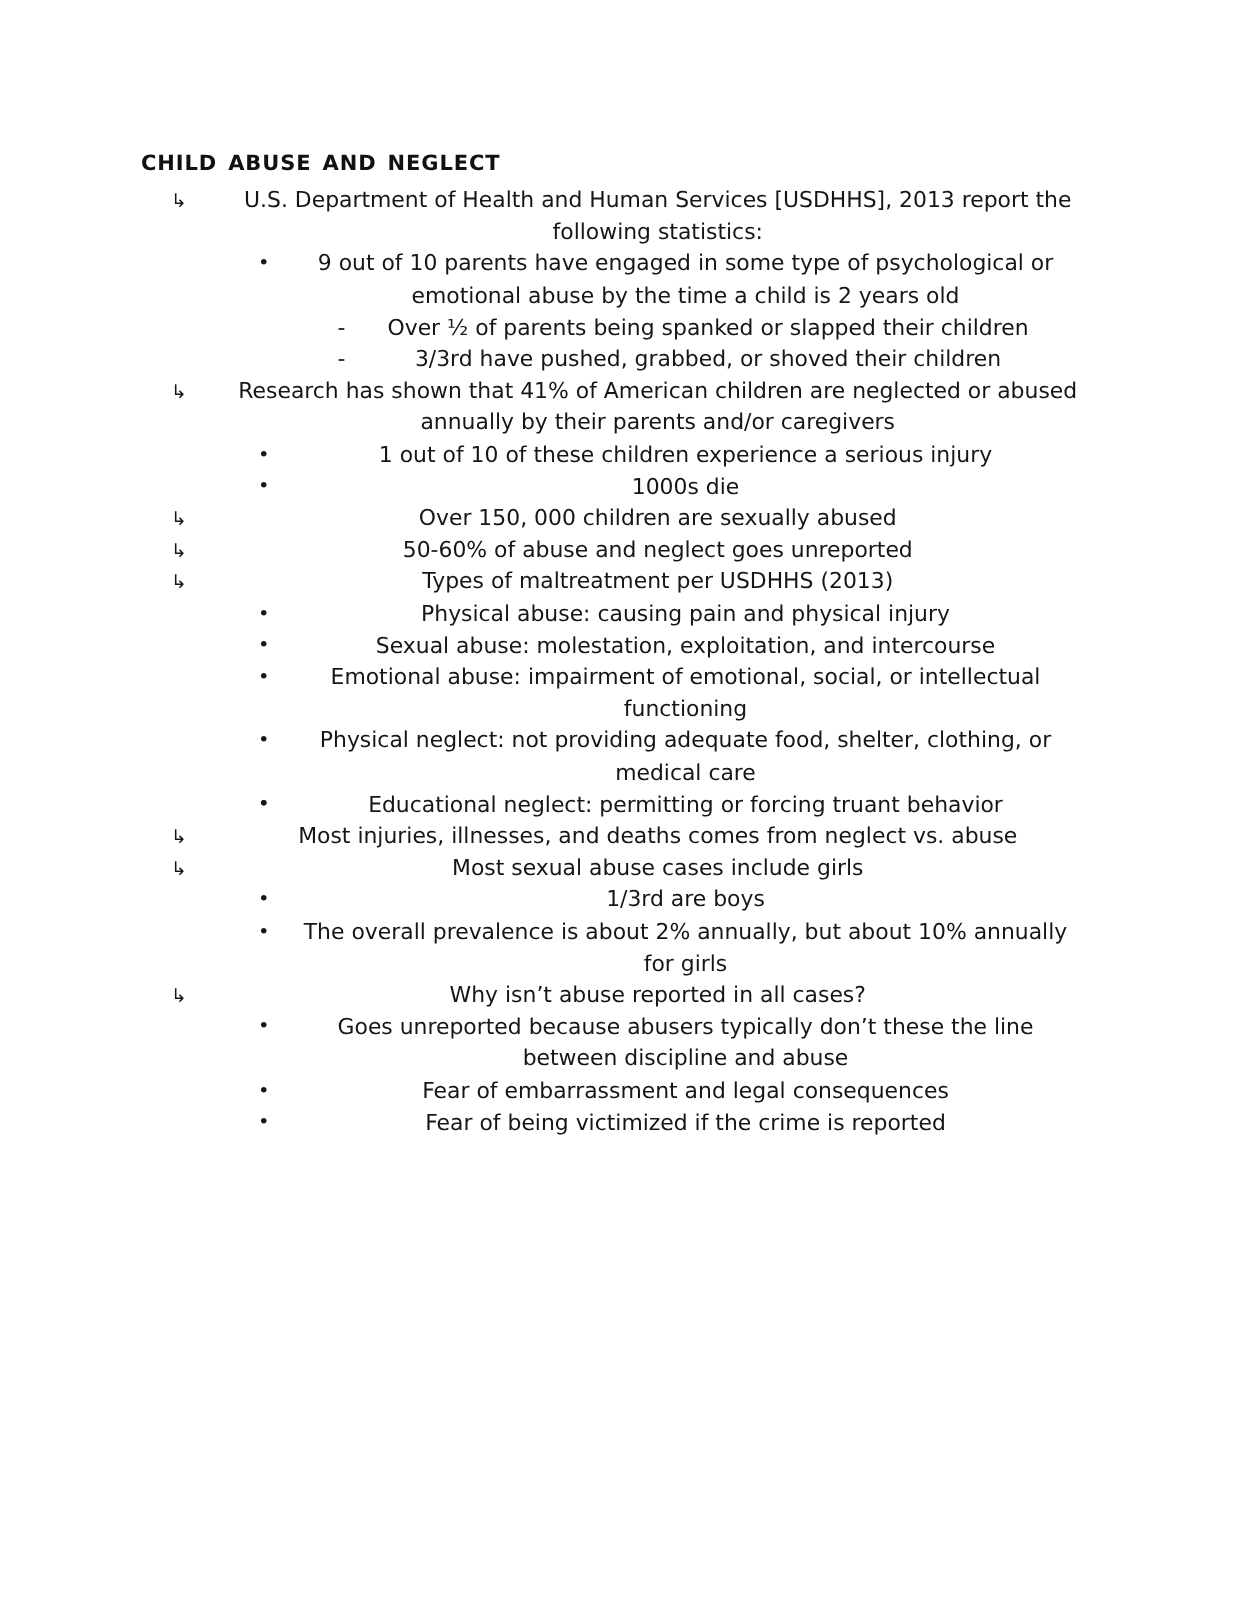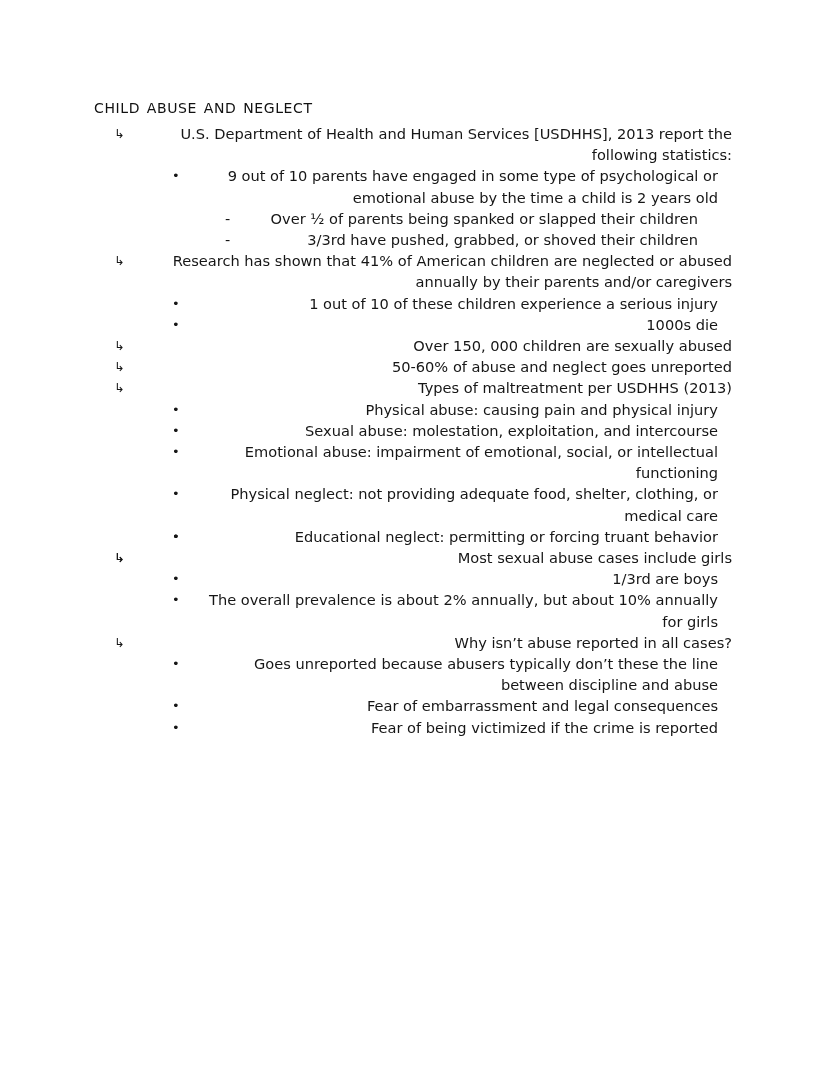--- a/index.html
+++ b/index.html
@@ -21,21 +21,21 @@
 
   
   .doc-title {
     position: absolute;
     left: 94px;
     top: 96px;
     font-family: "DejaVu Sans", sans-serif;
     font-size: 19.5px;
     line-height: 22px;
     letter-spacing: 0.6px;
-    font-weight: 400;
+    font-weight: 700;
     font-variant: small-caps;
     text-transform: lowercase;
     color: #111111;
     white-space: nowrap;
   }
 
   
   .outline {
     position: absolute;
     left: 0;
@@ -79,21 +79,21 @@
     font-size: 13px;
   }
   .lvl3 > .marker {
     left: 225px;
     top: 0;
     font-size: 14.6px;
   }
 
   .row .txt {
     display: block;
-    text-align: right;
+    text-align: center;
   }
 
   .row.underline .txt {
     text-underline-offset: 3px;
     text-decoration-thickness: 1px;
   }
 </style>
 </head>
 <body>
 
@@ -160,20 +160,21 @@
       </div>
       <div class="row lvl2">
         <span class="marker">•</span>
       </div>
       <div class="row lvl2">
         <span class="marker">•</span>
         <span class="txt">Educational neglect: permitting or forcing truant behavior</span>
       </div>
       <div class="row lvl1">
         <span class="marker">↳</span>
+        <span class="txt">Most injuries, illnesses, and deaths comes from neglect vs. abuse</span>
       </div>
       <div class="row lvl1">
         <span class="marker">↳</span>
         <span class="txt">Most sexual abuse cases include girls</span>
       </div>
       <div class="row lvl2">
         <span class="marker">•</span>
         <span class="txt">1/3rd are boys</span>
       </div>
       <div class="row lvl2">

